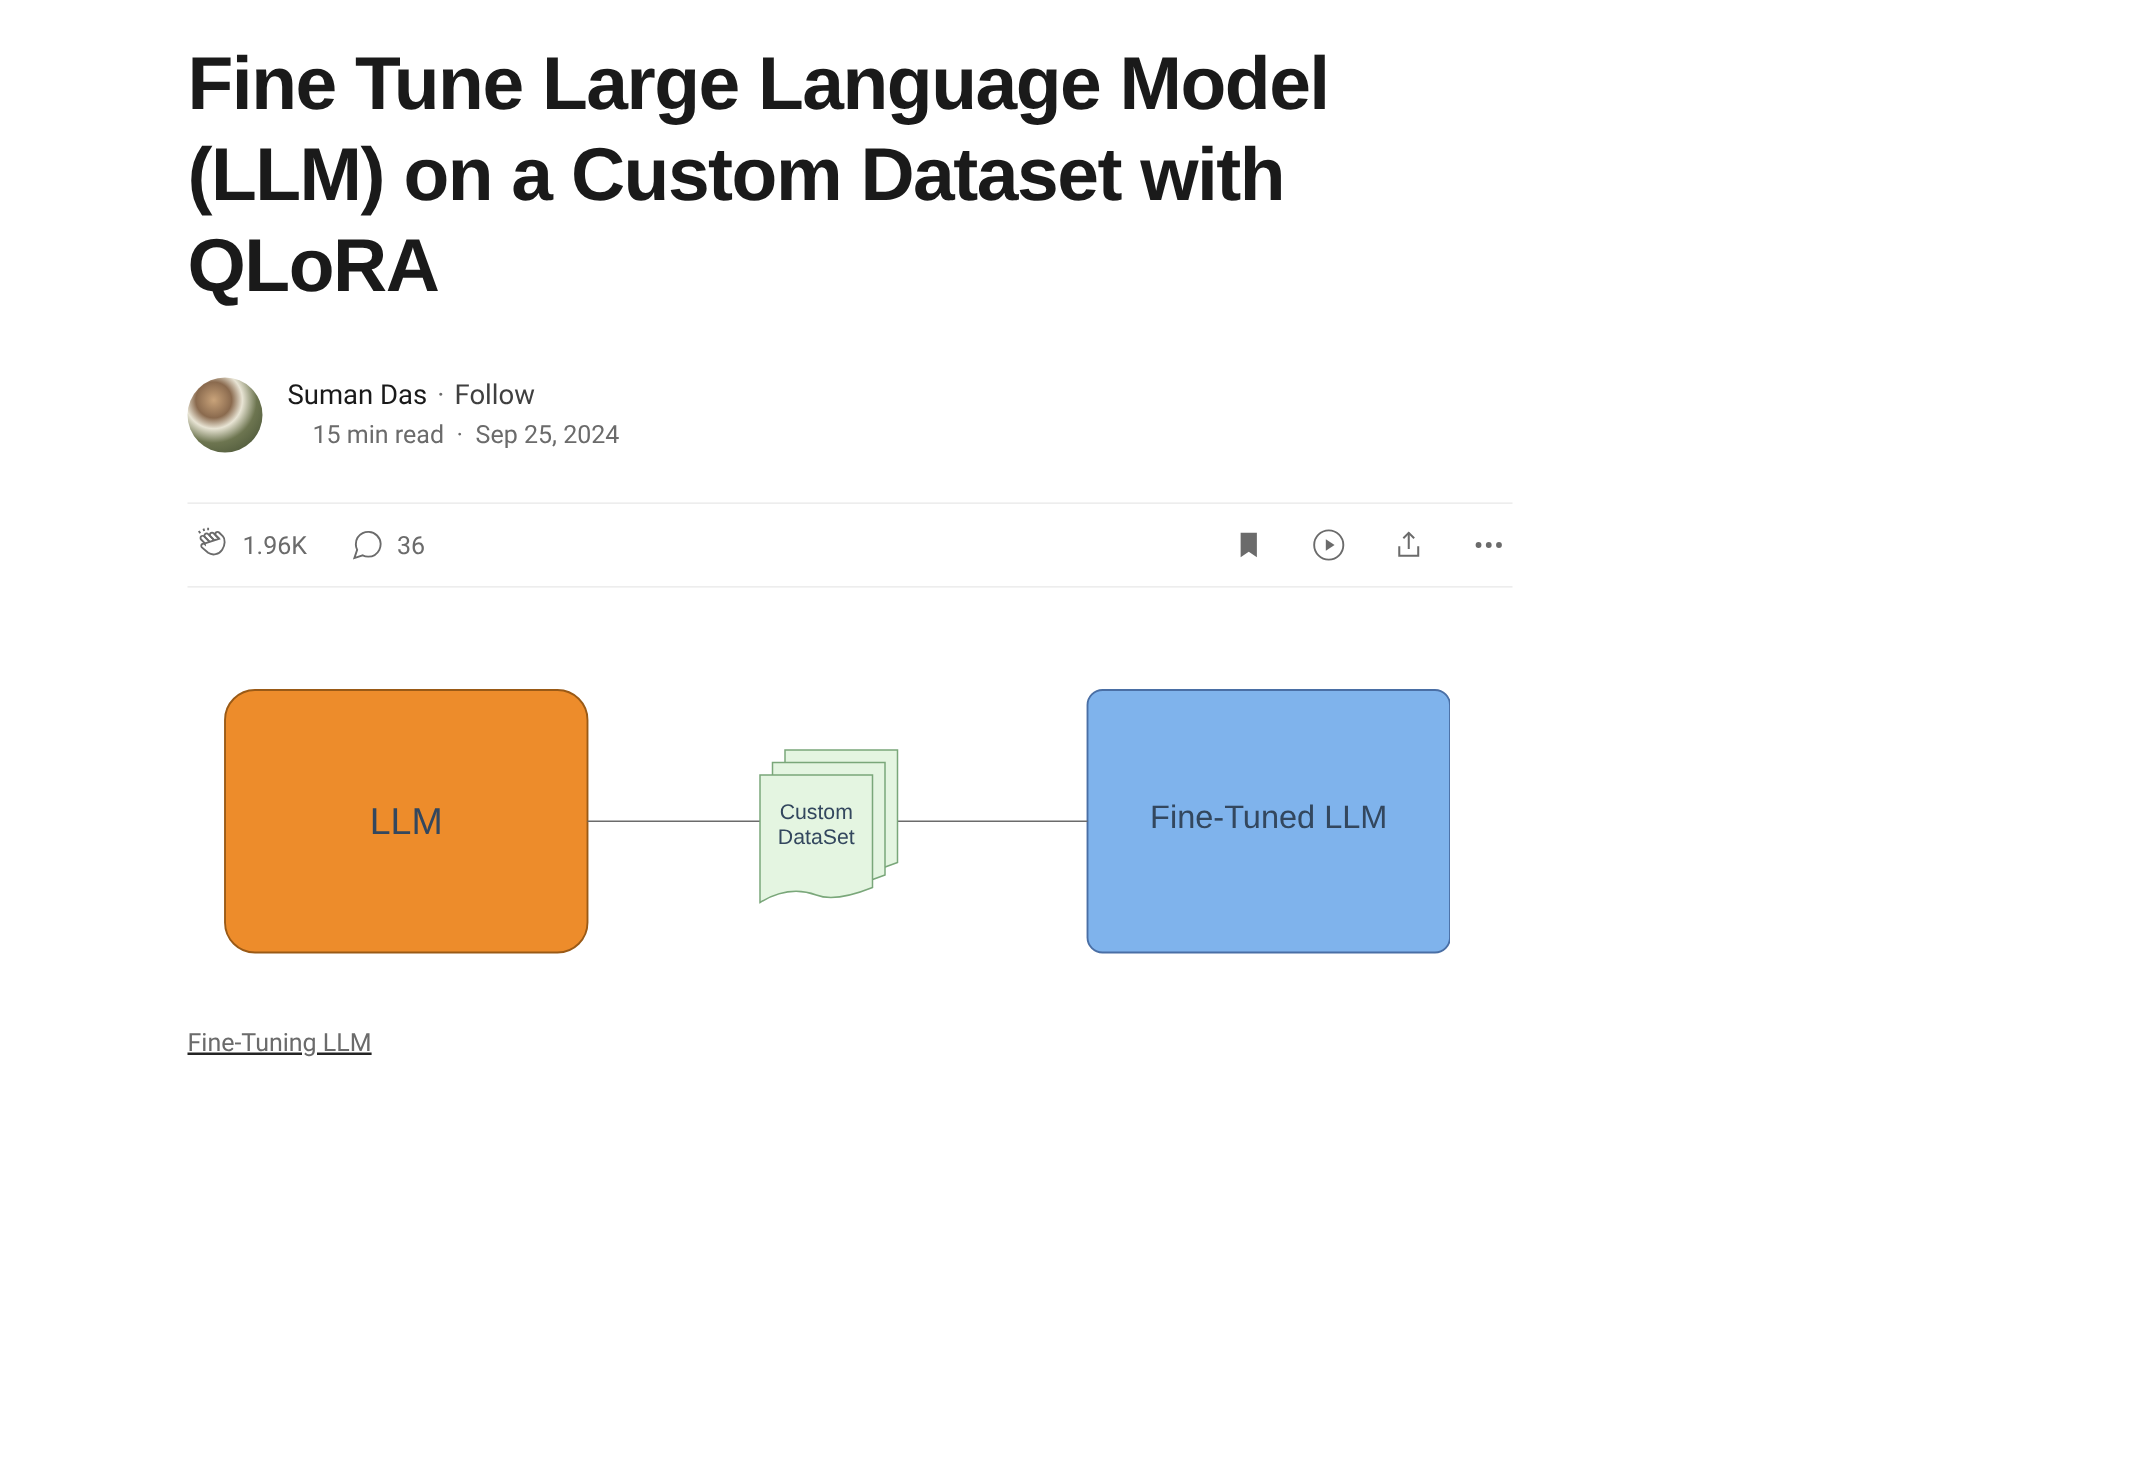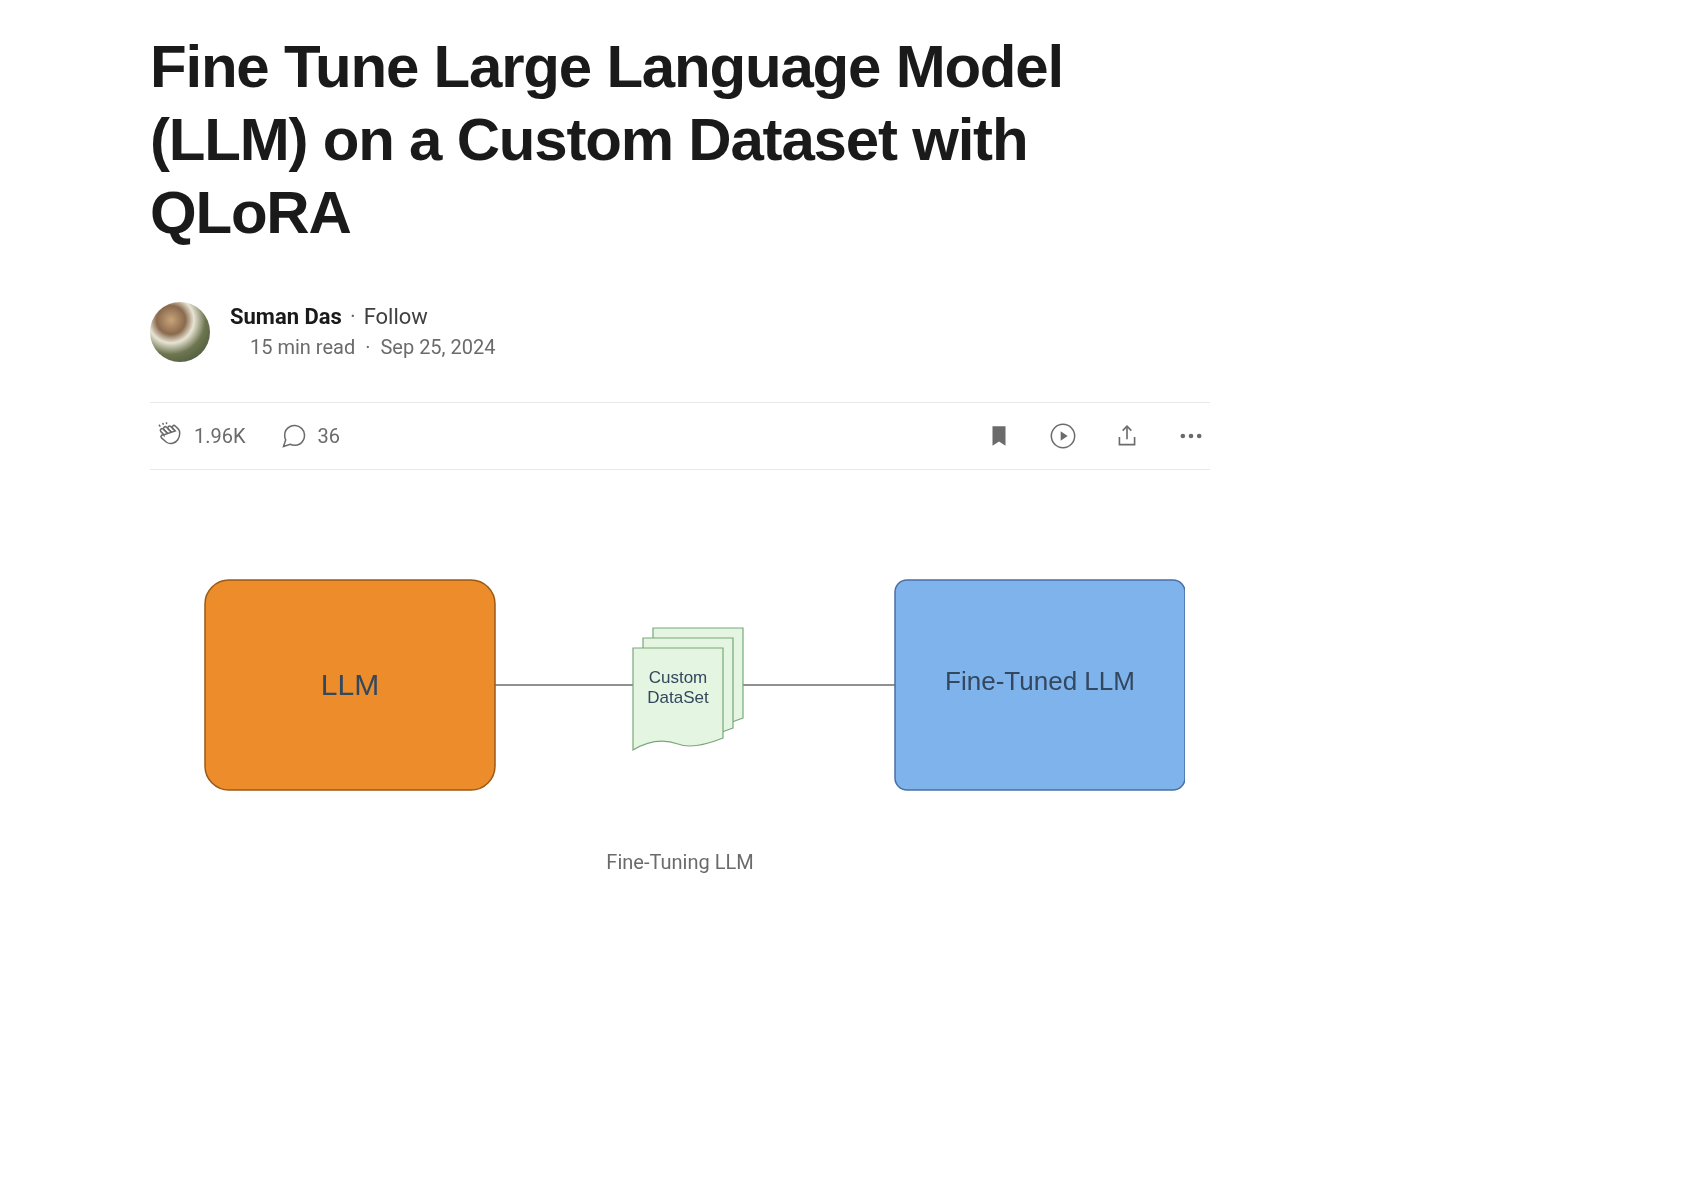--- a/index.html
+++ b/index.html
@@ -31,38 +31,38 @@
   }
   .avatar {
     width: 60px;
     height: 60px;
     border-radius: 50%;
     background: radial-gradient(circle at 35% 30%, #c9a37a 0%, #8a6a4e 25%, #e8e4d4 40%, #6d7550 60%, #3e4a2f 100%);
     flex-shrink: 0;
   }
   .byline-text { display: flex; flex-direction: column; gap: 6px; }
   .byline-top { display: flex; align-items: center; gap: 8px; font-size: 22px; }
-  .author { color: #1a1a1a; font-weight: 700; }
+  .author { color: #1a1a1a; font-weight: 400; }
   .dot { color: #6b6b6b; }
   .follow { color: #404040; font-weight: 400; cursor: pointer; }
   .byline-bottom { display: flex; align-items: center; gap: 10px; font-size: 20px; color: #6b6b6b; margin-left: 20px; }
   .action-bar {
     display: flex;
     align-items: center;
     justify-content: space-between;
     border-top: 1px solid #e8e8e8;
     border-bottom: 1px solid #e8e8e8;
     padding: 18px 4px;
-    margin-bottom: 100px;
+    margin-bottom: 72px;
   }
   .action-left, .action-right { display: flex; align-items: center; gap: 34px; }
   .action-item { display: flex; align-items: center; gap: 10px; color: #6b6b6b; font-size: 20px; cursor: pointer; }
   .icon-btn { width: 30px; height: 30px; display: flex; align-items: center; justify-content: center; color: #6b6b6b; cursor: pointer; }
   .icon-btn svg, .action-item svg { display: block; }
-  .diagram-wrap { text-align: center; }
+  .diagram-wrap { text-align: left; text-decoration: underline; }
   .diagram { width: 1010px; height: 240px; margin: 0 auto; }
   .caption { margin-top: 36px; color: #6b6b6b; font-size: 20px; }
 </style>
 </head>
 <body>
 
 <div class="container">
   <h1 class="title">Fine Tune Large Language Model (LLM) on a Custom Dataset with QLoRA</h1>
 
   <div class="byline">

